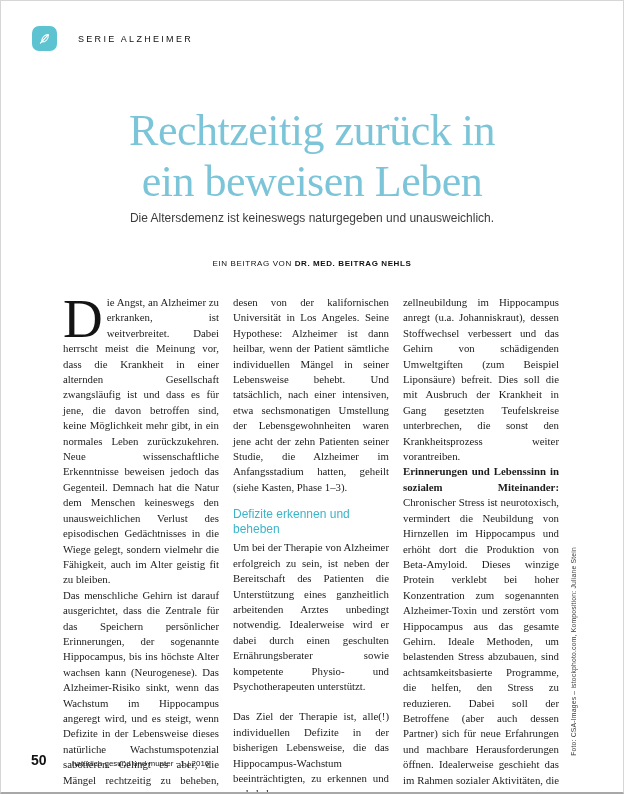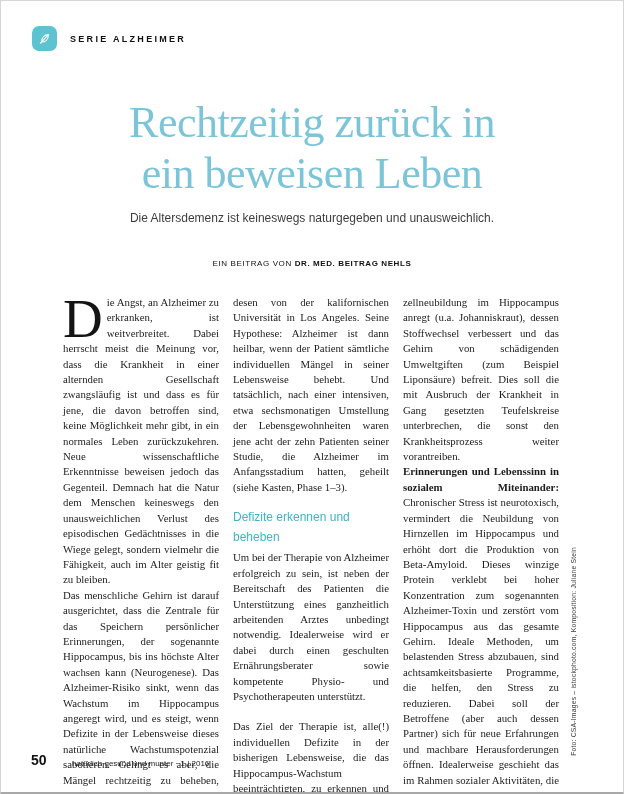--- a/index.html
+++ b/index.html
@@ -15,25 +15,25 @@
     font-family:"Liberation Sans",sans-serif;
     color:#1c1c1c;
   }
   
   .kicker{position:absolute;top:25px;left:31px;display:flex;align-items:center;}
   .kicker-icon{
     width:25px;height:25px;border-radius:7px;background:#5ec3d0;
     display:flex;align-items:center;justify-content:center;flex:0 0 auto;
   }
   .kicker-label{
-    margin-left:13px;font-size:9px;font-weight:700;letter-spacing:2.3px;color:#111;
+    margin-left:21px;font-size:9px;font-weight:400;letter-spacing:2.3px;color:#111;
   }
   
   .title{
-    position:absolute;top:96px;left:0;right:0;text-align:center;
+    position:absolute;top:104px;left:0;right:0;text-align:center;
     font-family:"Liberation Serif",serif;font-weight:400;
     font-size:44px;line-height:51px;letter-spacing:-0.5px;color:#7cc5d9;
   }
   .subtitle{
     position:absolute;top:207px;left:0;right:0;text-align:center;
     font-size:12px;line-height:20px;color:#3d3d3d;
   }
   .byline{
     position:absolute;top:258px;left:0;right:0;text-align:center;
     font-size:8px;letter-spacing:0.6px;color:#111;
@@ -53,21 +53,21 @@
   }
   .col p{margin:0;}
   .dropcap{
     float:left;
     font-family:"Liberation Serif",serif;
     font-size:55px;line-height:43px;
     padding:2px 4px 0 0;color:#141414;
   }
   .subhead{
     font-family:"Liberation Sans",sans-serif;
-    font-size:12px;line-height:20px;
+    font-size:12px;line-height:15px;
     color:#3cb4c9;text-align:left;
     margin:12px 0 3px 0 !important;
   }
   .gap-top{margin-top:15px !important;}
   .lead{font-weight:700;}
   
   .footer{position:absolute;left:0;bottom:24px;width:100%;}
   .page-num{position:absolute;left:30px;bottom:0;font-size:14px;font-weight:700;color:#111;}
   .mag-name{position:absolute;left:71px;bottom:0;font-size:8px;color:#222;}
   

